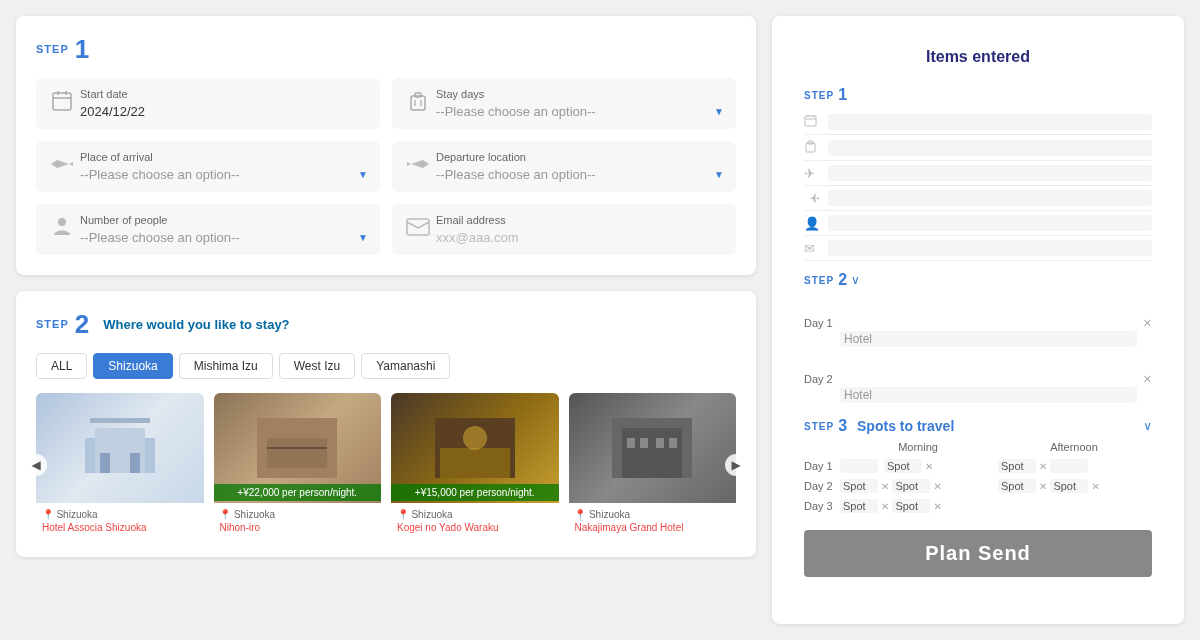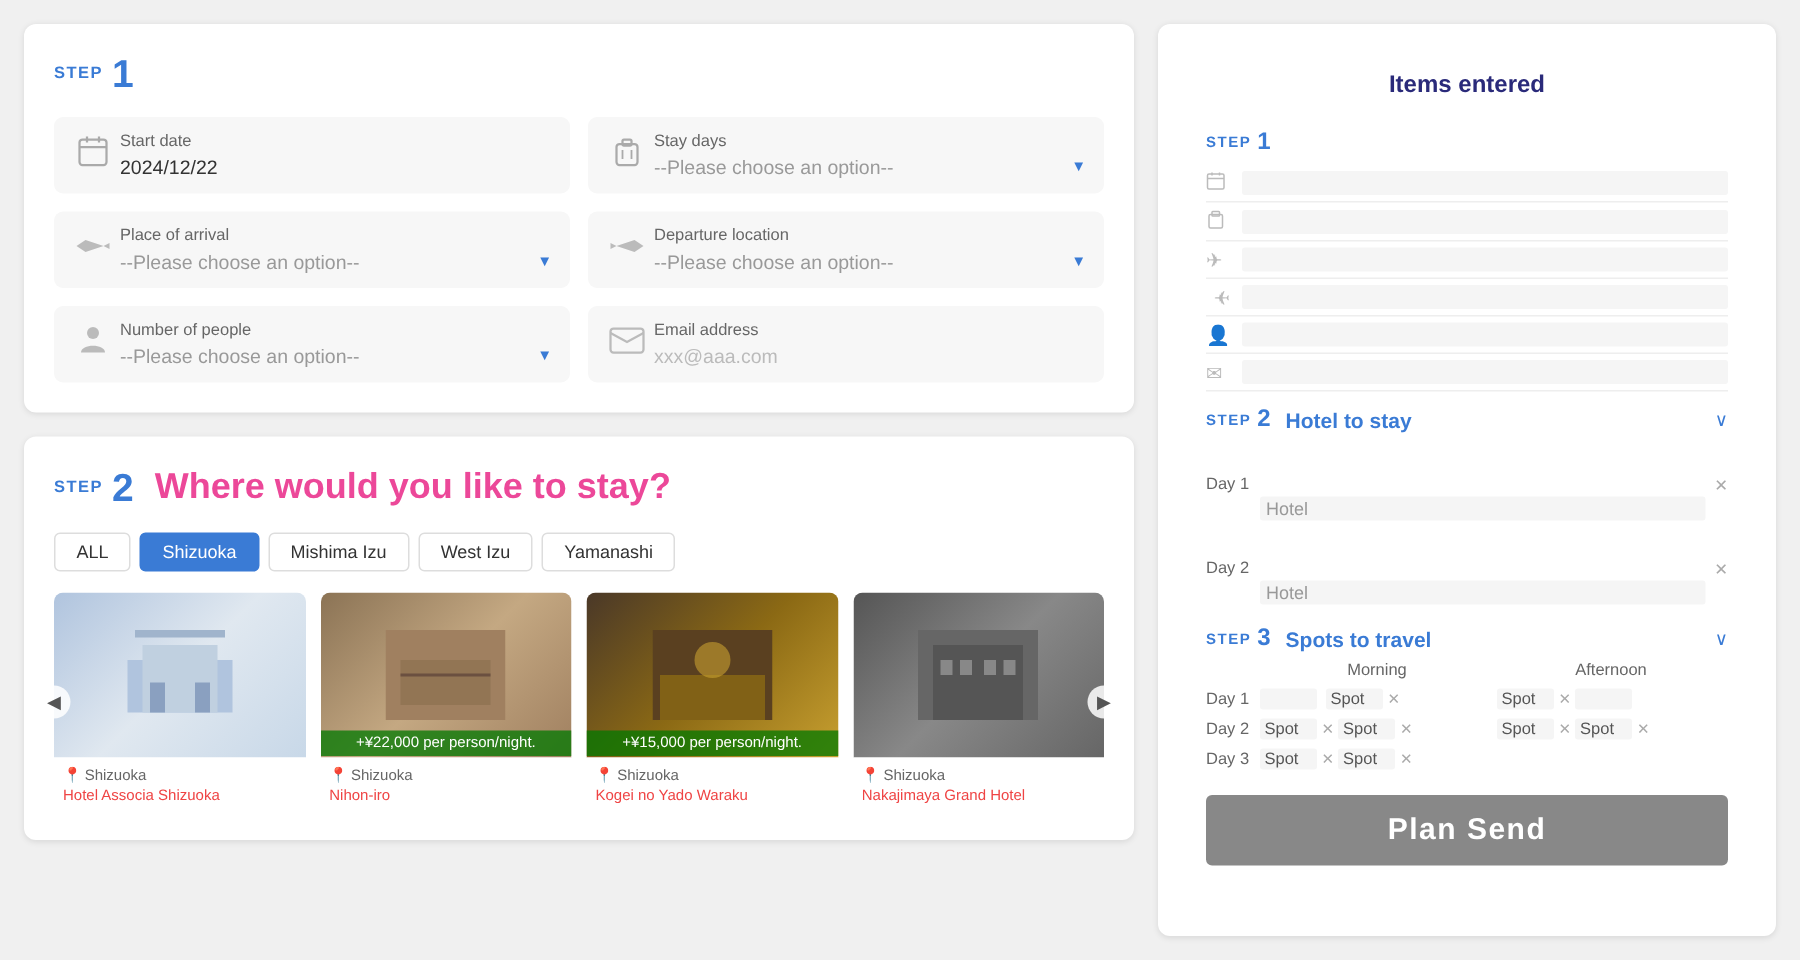--- a/index.html
+++ b/index.html
@@ -37,23 +37,23 @@
       letter-spacing: 1px;
       text-transform: uppercase;
     }
     .step-number {
       font-size: 26px;
       font-weight: bold;
       color: #3a7bd5;
       line-height: 1;
     }
     .step-title {
-      font-size: 24px;
-      font-weight: bold;
-      color: #ec4899;
+      font-size: 13px;
+      font-weight: bold;
+      color: #0369a1;
       margin-left: 8px;
     }
     .form-grid {
       display: grid;
       grid-template-columns: 1fr 1fr;
       gap: 12px;
     }
     .form-field {
       background: #f7f7f7;
       border-radius: 6px;
@@ -585,21 +585,20 @@
   </div>
 
   <div class="panel-row">
     <span class="panel-row-icon">✉</span>
     <div class="panel-row-text"></div>
   </div>
 
   <div class="panel-step-header" style="margin-top:10px;">
     <span class="panel-step-label">STEP</span>
     <span class="panel-step-number">2</span>
-    <span class="panel-step-title">Hotel to stay</span>
     <span class="panel-chevron">∨</span>
   </div>
 
   <div class="panel-hotel-row">
     <span class="panel-day-label">Day 1</span>
     <div class="panel-hotel-value" style="display:flex;align-items:center;padding-left:4px;color:#999;font-size:12px;">Hotel</div>
     <span class="panel-x">✕</span>
   </div>
 
   <div class="panel-hotel-row">

